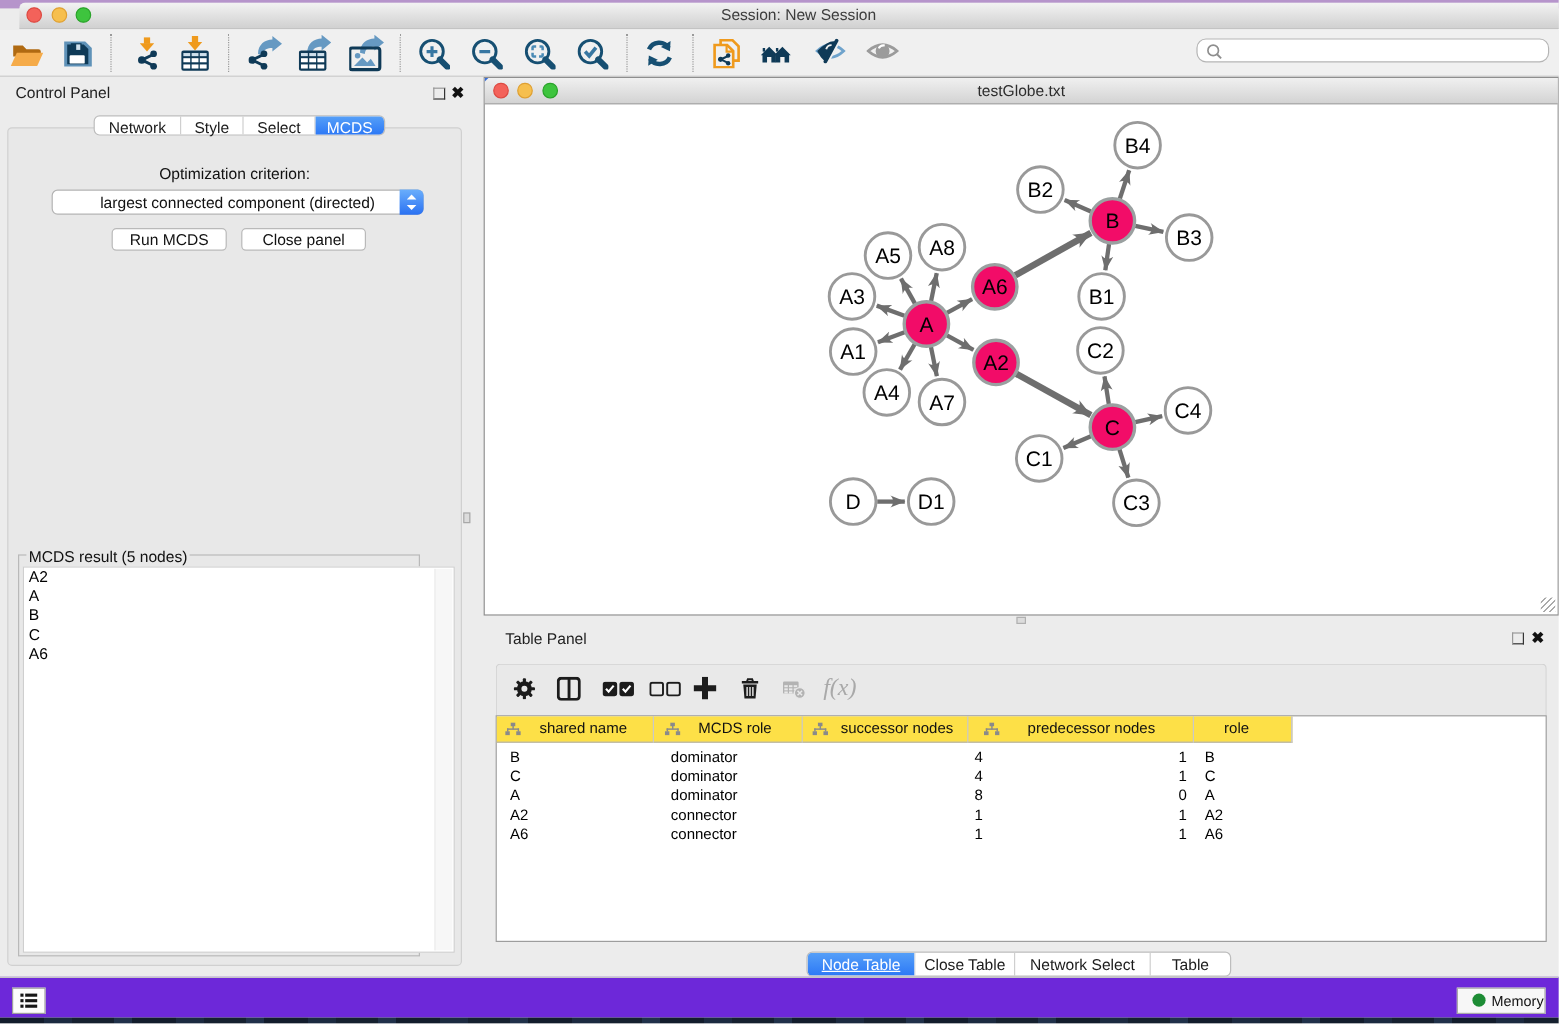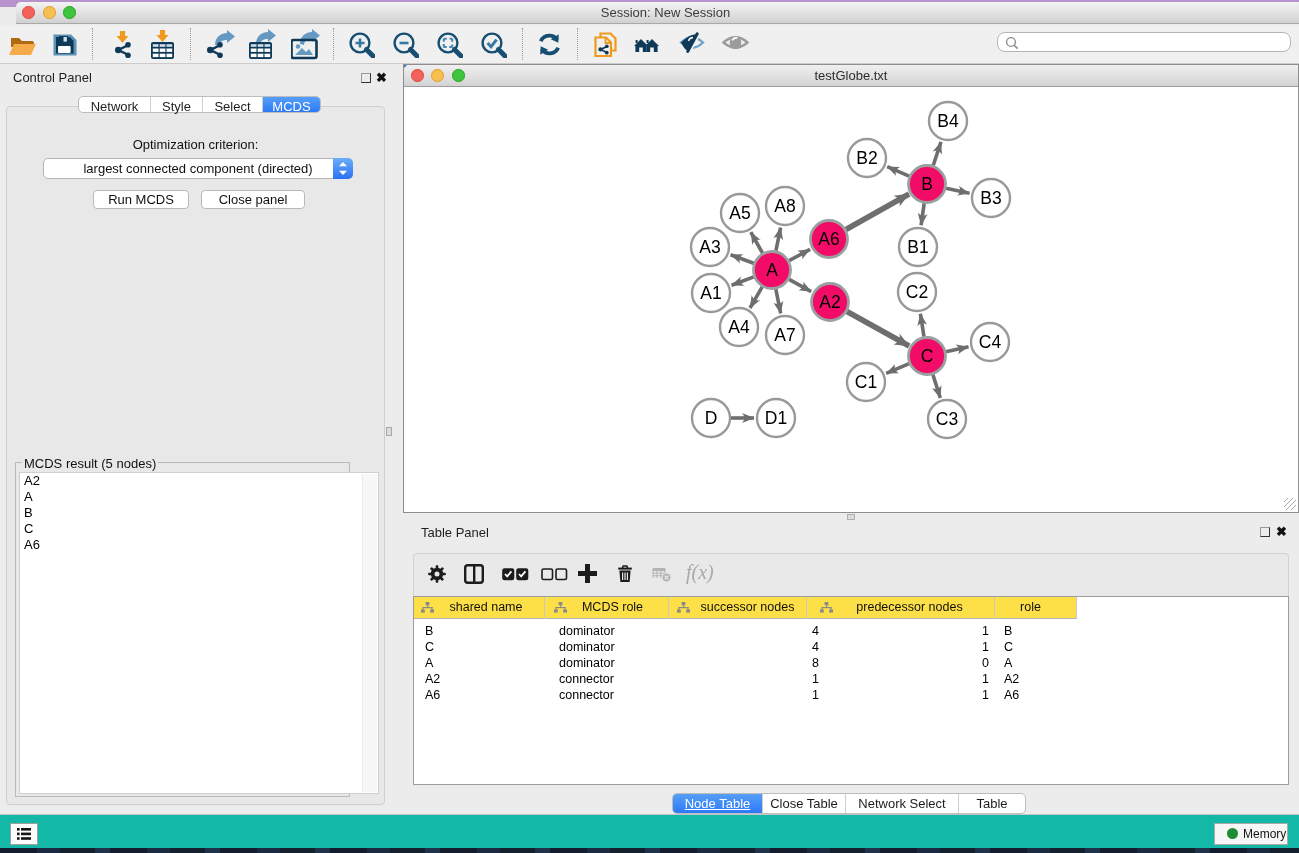--- a/index.html
+++ b/index.html
@@ -83,21 +83,21 @@
 
 
 .btabs { position:absolute; left:672px; top:793px; height:21px; display:flex;
   border:1px solid #bdbdbd; border-radius:5px; background:#fff; z-index:3; }
 .btabs .tab { font-size:13px; color:#1c1c1c; text-align:center; line-height:20px; border-right:1px solid #cfcfcf; }
 .btabs .tab:last-child { border-right:none; }
 .btabs .tab.sel { background:linear-gradient(#559ff8,#2d79f6); color:#fff; border-radius:4px 0 0 4px;text-decoration:underline; }
 
 
 .statusbar { position:absolute; left:0; top:814px; width:1299px; height:34px;
-  background:#14b8a6; border-top:1px solid #c5c5c5; }
+  background:#6d28d9; border-top:1px solid #c5c5c5; }
 .sb-left { position:absolute; left:10px; top:8px; width:28px; height:22px; background:#fcfcfc;
   border:1px solid #9f9f9f; }
 .sb-mem { position:absolute; left:1214px; top:8px; width:74px; height:22px; background:#f7f7f7;
   border:1px solid #a9a9a9; font-size:12px; color:#111; line-height:20px; }
 .sb-mem .dot { display:inline-block; width:11px; height:11px; border-radius:50%; background:#1d8c34; margin:0 5px -1px 12px; }
 .desktop-bottom { position:absolute; left:0; top:848px; width:1299px; height:5px; background:repeating-linear-gradient(90deg,#121c2c 0 37px,#1b2a40 37px 60px,#15202f 60px 95px,#20314a 95px 110px); }
 
 
 .vhandle { position:absolute; left:386px; top:427px; width:6px; height:9px; background:#dcdcdc; border:1px solid #a8a8a8; }
 .hhandle { position:absolute; left:847px; top:514px; width:8px; height:6px; background:#dcdcdc; border:1px solid #b0b0b0; }

